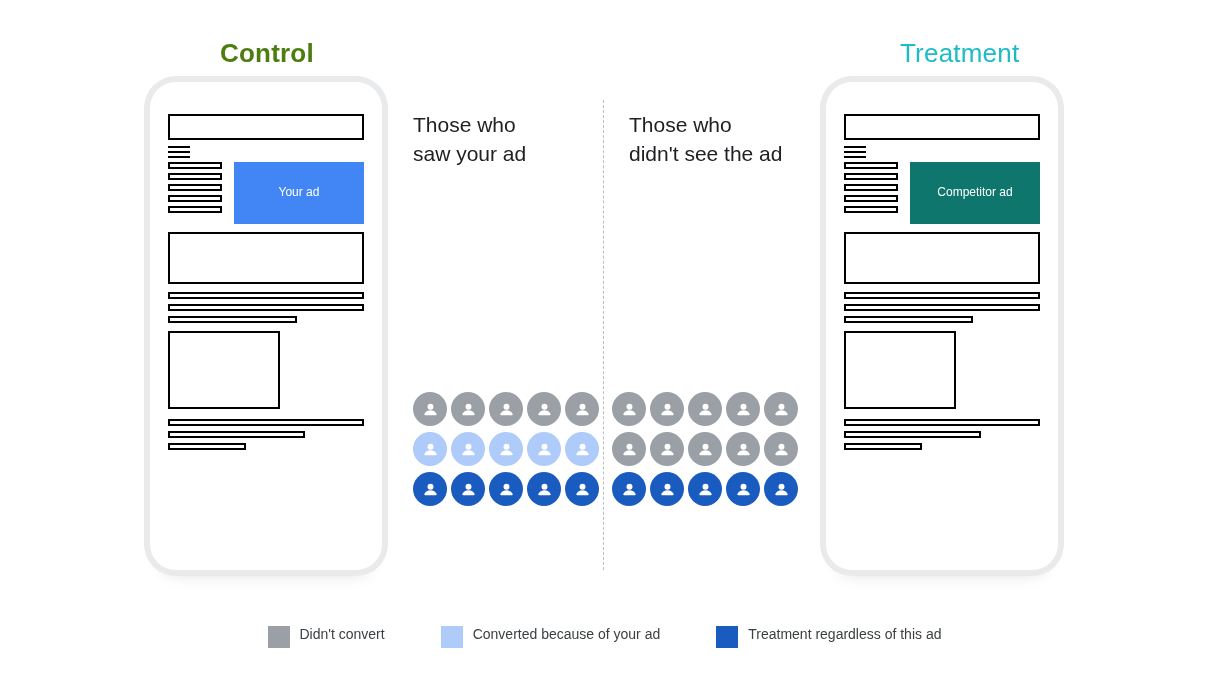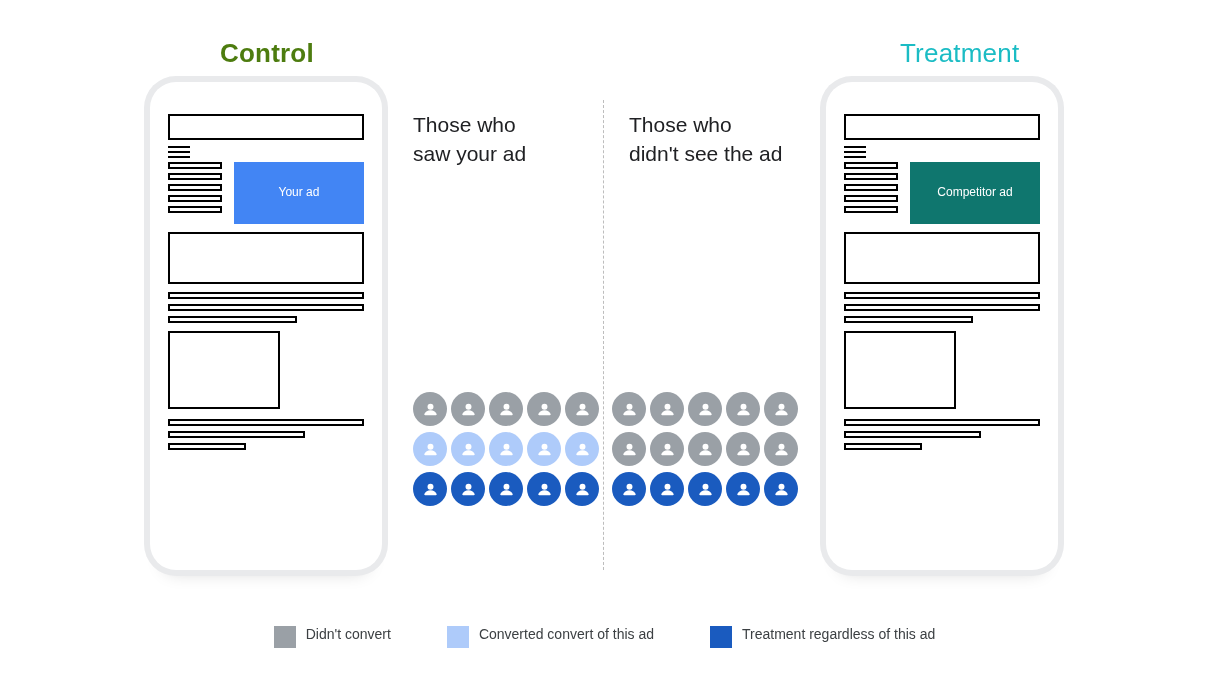--- a/index.html
+++ b/index.html
@@ -377,19 +377,19 @@
     </div>
   </div>
 
 <div class="legend">
   <div class="legend-item">
     <div class="swatch sw-gray"></div>
     <span>Didn't convert</span>
   </div>
   <div class="legend-item">
     <div class="swatch sw-light"></div>
-    <span>Converted convert of this ad</span>
+    <span>Converted because of your ad</span>
   </div>
   <div class="legend-item">
     <div class="swatch sw-dark"></div>
     <span>Treatment regardless of this ad</span>
   </div>
 </div>
 
 </body></html>

